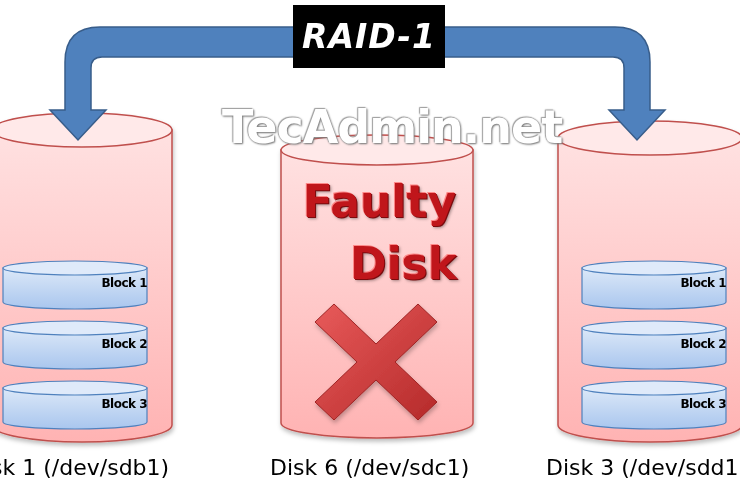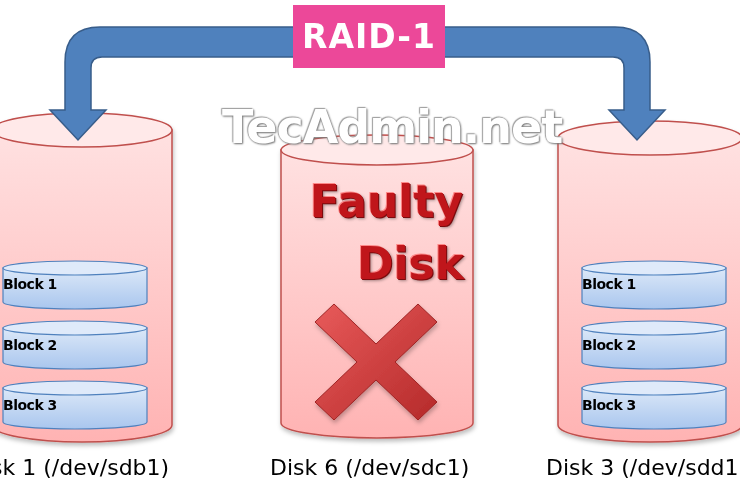--- a/index.html
+++ b/index.html
@@ -1,26 +1,26 @@
 <!DOCTYPE html>
 <html><head>
 <meta charset="utf-8">
 <style>
   html, body { margin:0; padding:0; background:#ffffff; }
   body { width:740px; height:500px; position:relative; overflow:hidden; font-family:"Liberation Sans", sans-serif; }
   #diagram { position:absolute; left:0; top:0; width:740px; height:500px; }
-  .raid-box { position:absolute; left:293px; top:5px; width:152px; height:63px; background:#ec4899; color:#ffffff;
-    font-family:"DejaVu Sans", sans-serif; font-size:33px; font-weight:bold; display:flex; align-items:center; justify-content:center; letter-spacing:1px; }
+  .raid-box { position:absolute; left:293px; top:5px; width:152px; height:63px; background:#000000; color:#ffffff;
+    font-family:"DejaVu Sans", sans-serif; font-size:33px; font-weight:bold; display:flex; align-items:center; justify-content:center; letter-spacing:1px;font-style:italic; }
   .watermark { position:absolute; left:222px; top:100px; width:320px; text-align:left; font-family:"DejaVu Sans", sans-serif;
     font-size:46px; font-weight:bold; color:#ffffff; letter-spacing:-1px;
     text-shadow: 0 0 2px #8a8a8a, 1px 1px 2px #777777, -1px -1px 1px #aaaaaa; }
   .disk-label { position:absolute; top:455px; font-family:"DejaVu Sans", sans-serif; font-size:22px; color:#000000; white-space:nowrap; }
-  .faulty-text { position:absolute; left:280px; width:213px; text-align:center; font-family:"DejaVu Sans", sans-serif; font-weight:bold;
+  .faulty-text { position:absolute; left:273px; width:213px; text-align:center; font-family:"DejaVu Sans", sans-serif; font-weight:bold;
     font-size:44px; color:#c0161b; text-shadow: 1px 1px 0 #7a0b0e, 2px 2px 3px rgba(0,0,0,0.35), -1px -1px 0 #ff8a8a; }
-  .block-label { position:absolute; font-family:"DejaVu Sans", sans-serif; font-weight:bold; font-size:14px; color:#000000; text-align:left; letter-spacing:-0.5px; }
+  .block-label { position:absolute; font-family:"DejaVu Sans", sans-serif; font-weight:bold; font-size:12px; color:#000000; text-align:right; letter-spacing:-0.5px; }
 </style>
 </head>
 <body>
 
 <svg id="diagram" xmlns="http://www.w3.org/2000/svg" width="740" height="500" viewBox="0 0 740 500">
   <defs>
     <linearGradient id="diskGrad" x1="0" y1="0" x2="0" y2="1">
       <stop offset="0" stop-color="#ffe1e1"></stop>
       <stop offset="1" stop-color="#ffb3b3"></stop>
     </linearGradient>

